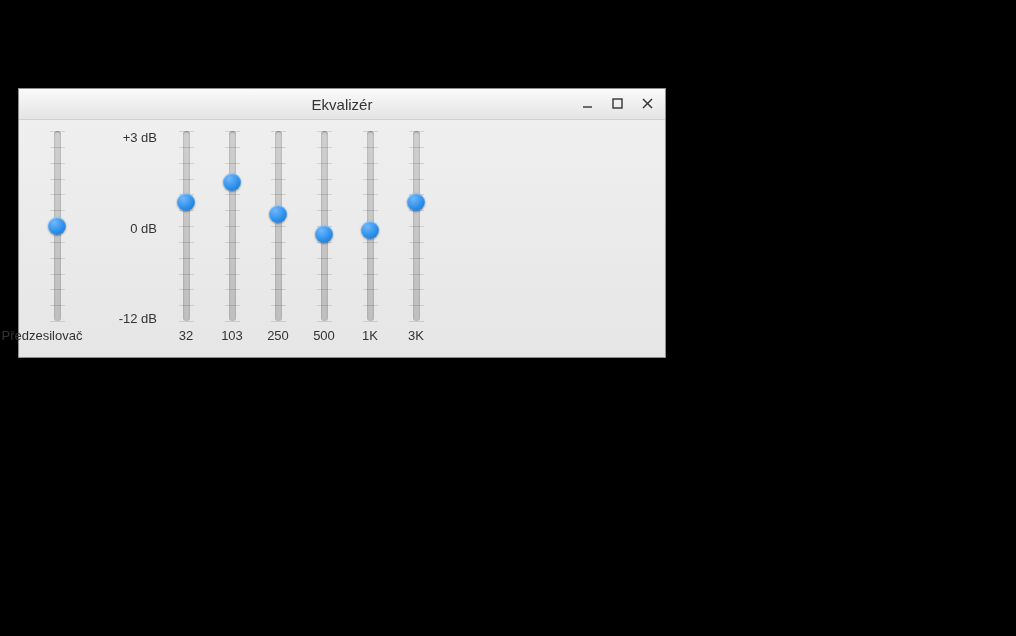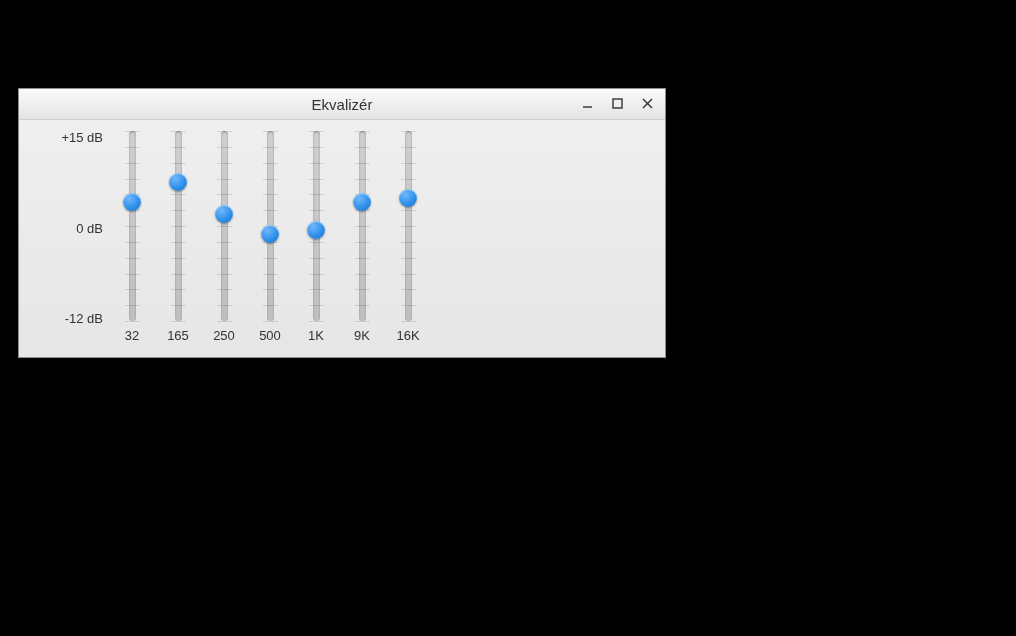--- a/index.html
+++ b/index.html
@@ -224,23 +224,46 @@
             <line x1="1" y1="1" x2="10" y2="10"></line>
             <line x1="10" y1="1" x2="1" y2="10"></line>
           </svg>
       </div>
     </div>
   </div>
 
 
   <div class="eq-area">
 
+    <div class="preamp-col">
+      <div class="slider" id="preamp-slider">
+        <div class="track">
+          <div class="ticks" id="preamp-ticks">
+              <div class="tick" style="top: 0%;"></div>
+              <div class="tick" style="top: 8.33333%;"></div>
+              <div class="tick" style="top: 16.6667%;"></div>
+              <div class="tick" style="top: 25%;"></div>
+              <div class="tick" style="top: 33.3333%;"></div>
+              <div class="tick" style="top: 41.6667%;"></div>
+              <div class="tick" style="top: 50%;"></div>
+              <div class="tick" style="top: 58.3333%;"></div>
+              <div class="tick" style="top: 66.6667%;"></div>
+              <div class="tick" style="top: 75%;"></div>
+              <div class="tick" style="top: 83.3333%;"></div>
+              <div class="tick" style="top: 91.6667%;"></div>
+              <div class="tick" style="top: 100%;"></div>
+            </div>
+        </div>
+        <div class="thumb" style="top: 98px;"></div>
+      </div>
+      <div class="preamp-label">Předzesilovač</div>
+    </div>
 
     <div class="scale-col">
-      <span>+15 dB</span>
+      <span>+3 dB</span>
       <span>0 dB</span>
       <span>-12 dB</span>
     </div>
 
     <div class="bands" id="bands">
         <div class="band">
           <div class="slider">
             <div class="track">
               <div class="ticks">
                 <div class="tick" style="top: 0%;"></div>
@@ -276,21 +299,21 @@
                 <div class="tick" style="top: 58.3333%;"></div>
                 <div class="tick" style="top: 66.6667%;"></div>
                 <div class="tick" style="top: 75%;"></div>
                 <div class="tick" style="top: 83.3333%;"></div>
                 <div class="tick" style="top: 91.6667%;"></div>
                 <div class="tick" style="top: 100%;"></div>
               </div>
             </div>
             <div class="thumb" style="top: 54.4583px;"></div>
           </div>
-          <div class="band-label">165</div>
+          <div class="band-label">103</div>
         </div>
         <div class="band">
           <div class="slider">
             <div class="track">
               <div class="ticks">
                 <div class="tick" style="top: 0%;"></div>
                 <div class="tick" style="top: 8.33333%;"></div>
                 <div class="tick" style="top: 16.6667%;"></div>
                 <div class="tick" style="top: 25%;"></div>
                 <div class="tick" style="top: 33.3333%;"></div>
@@ -368,41 +391,18 @@
                 <div class="tick" style="top: 58.3333%;"></div>
                 <div class="tick" style="top: 66.6667%;"></div>
                 <div class="tick" style="top: 75%;"></div>
                 <div class="tick" style="top: 83.3333%;"></div>
                 <div class="tick" style="top: 91.6667%;"></div>
                 <div class="tick" style="top: 100%;"></div>
               </div>
             </div>
             <div class="thumb" style="top: 74.25px;"></div>
           </div>
-          <div class="band-label">9K</div>
-        </div>
-        <div class="band">
-          <div class="slider">
-            <div class="track">
-              <div class="ticks">
-                <div class="tick" style="top: 0%;"></div>
-                <div class="tick" style="top: 8.33333%;"></div>
-                <div class="tick" style="top: 16.6667%;"></div>
-                <div class="tick" style="top: 25%;"></div>
-                <div class="tick" style="top: 33.3333%;"></div>
-                <div class="tick" style="top: 41.6667%;"></div>
-                <div class="tick" style="top: 50%;"></div>
-                <div class="tick" style="top: 58.3333%;"></div>
-                <div class="tick" style="top: 66.6667%;"></div>
-                <div class="tick" style="top: 75%;"></div>
-                <div class="tick" style="top: 83.3333%;"></div>
-                <div class="tick" style="top: 91.6667%;"></div>
-                <div class="tick" style="top: 100%;"></div>
-              </div>
-            </div>
-            <div class="thumb" style="top: 70.2917px;"></div>
-          </div>
-          <div class="band-label">16K</div>
+          <div class="band-label">3K</div>
         </div>
       </div>
 
   </div>
 </div>
 
 </body></html>

